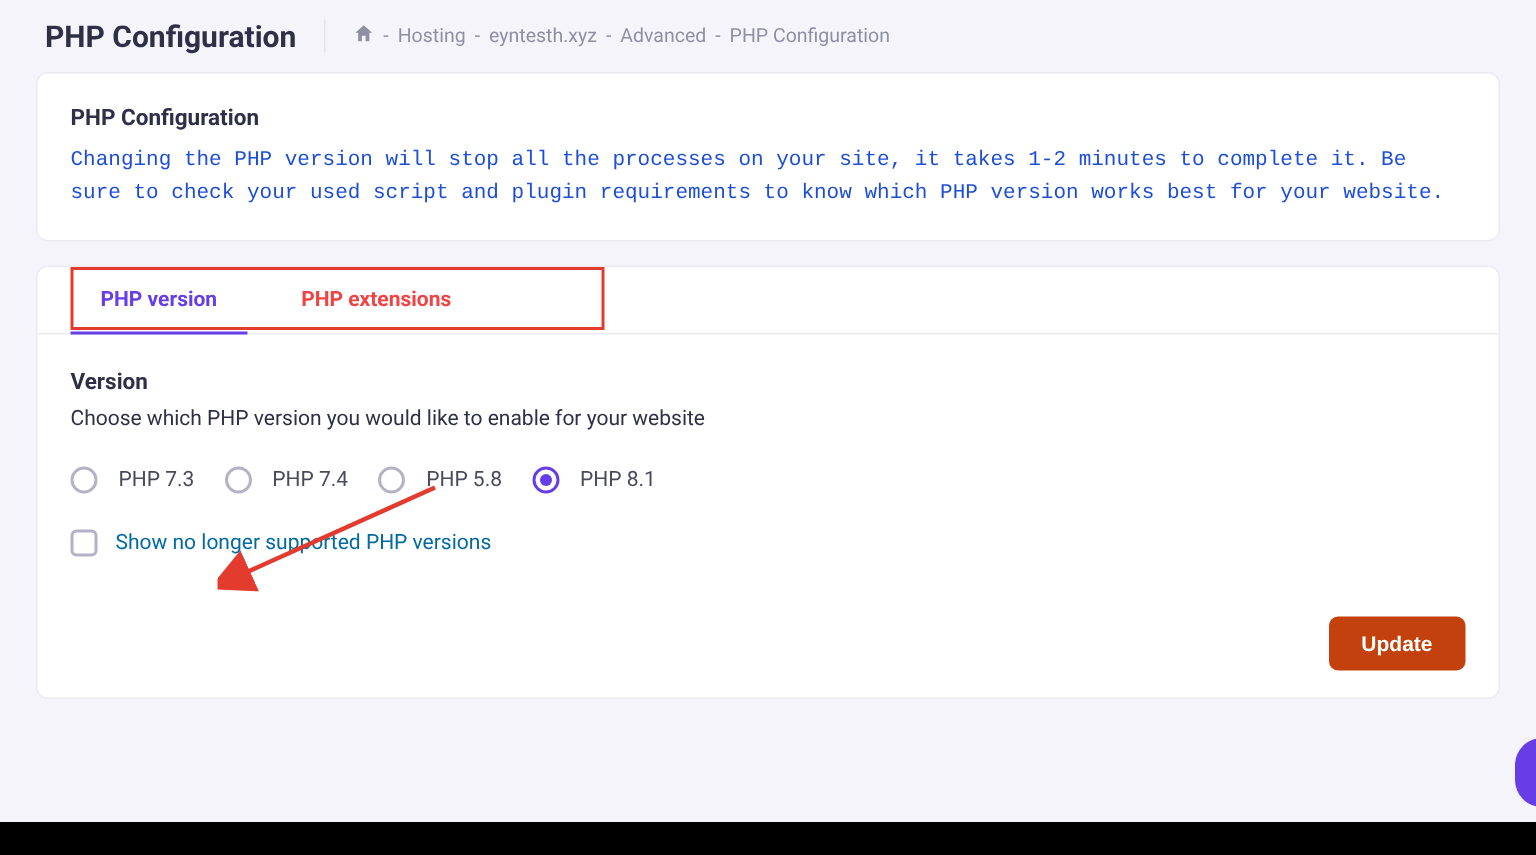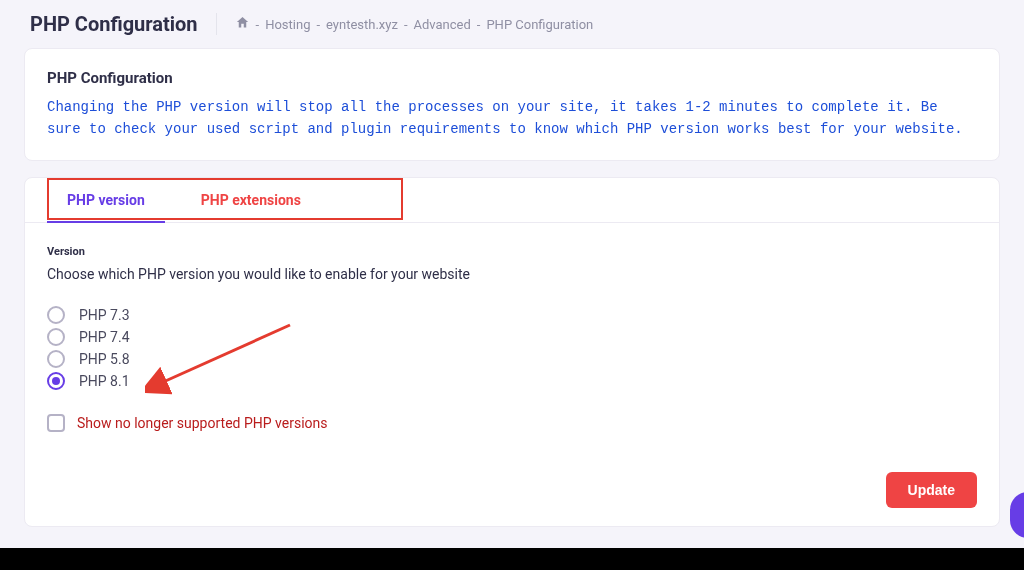--- a/index.html
+++ b/index.html
@@ -97,34 +97,34 @@
       top: 0px;
       width: 356px;
       height: 42px;
       z-index: 5;
     }
     .main-body {
       padding: 22px;
       position: relative;
     }
     .section-title {
-      font-size: 11px;
+      font-size: 15px;
       font-weight: 700;
       color: #2f2f48;
       margin-bottom: 8px;
     }
     .section-desc {
       font-size: 14px;
       color: #2f2f48;
       margin-bottom: 24px;
     }
     .radio-list {
       display: flex;
-      flex-direction: column;
-      gap: 4px;
+      flex-direction: row;
+      gap: 20px;
       margin-bottom: 24px;
     }
     .radio-row {
       display: flex;
       align-items: center;
       gap: 14px;
       cursor: pointer;
     }
     .radio-circle {
       width: 18px;
@@ -158,29 +158,29 @@
     .checkbox-box {
       width: 18px;
       height: 18px;
       border: 2px solid #b5b2c6;
       border-radius: 4px;
       flex-shrink: 0;
       cursor: pointer;
     }
     .checkbox-label {
       font-size: 14px;
-      color: #b91c1c;
+      color: #0369a1;
     }
     .footer-row {
       display: flex;
       justify-content: flex-end;
       padding: 0 22px 18px 22px;
     }
     .update-btn {
-      background: #ef4444;
+      background: #c2410c;
       color: #fff;
       border: none;
       border-radius: 6px;
       padding: 10px 22px;
       font-size: 14px;
       font-weight: 700;
       cursor: pointer;
     }
     .arrow-svg {
       position: absolute;

